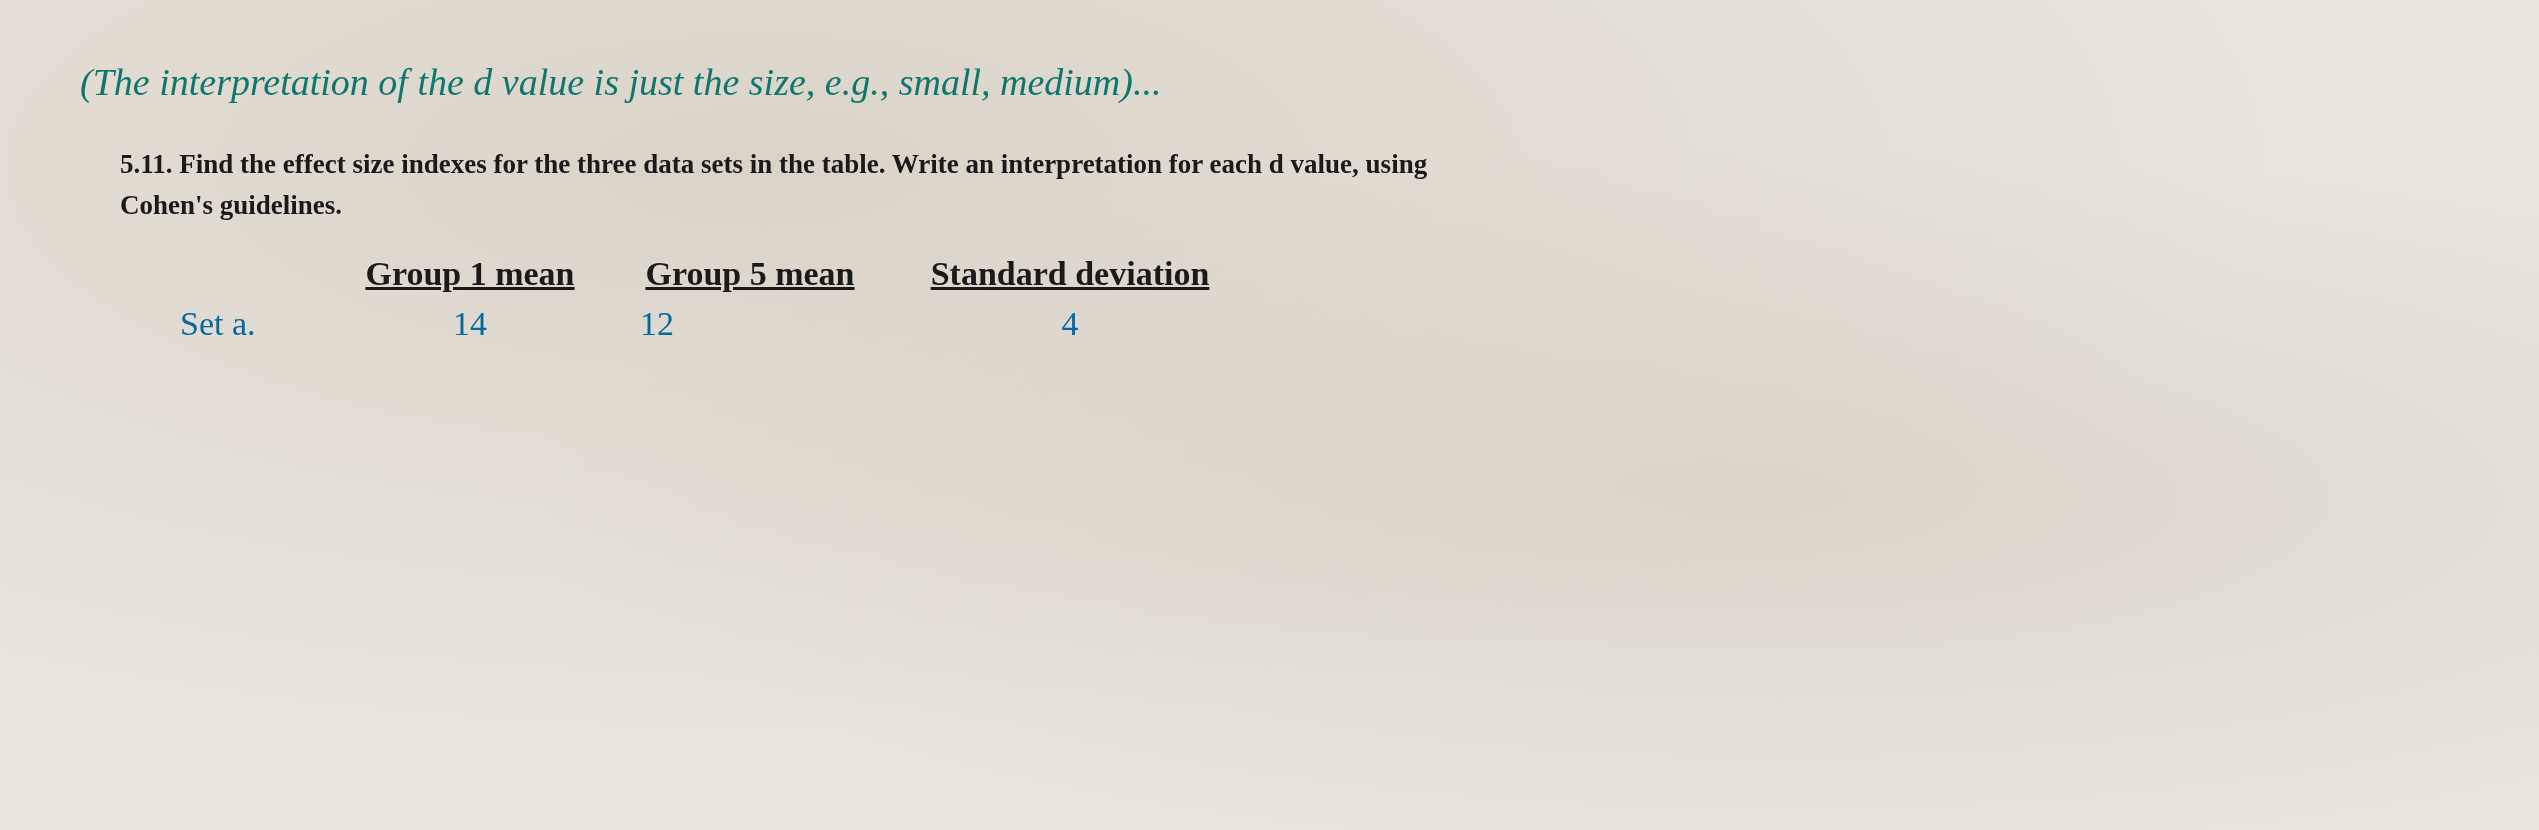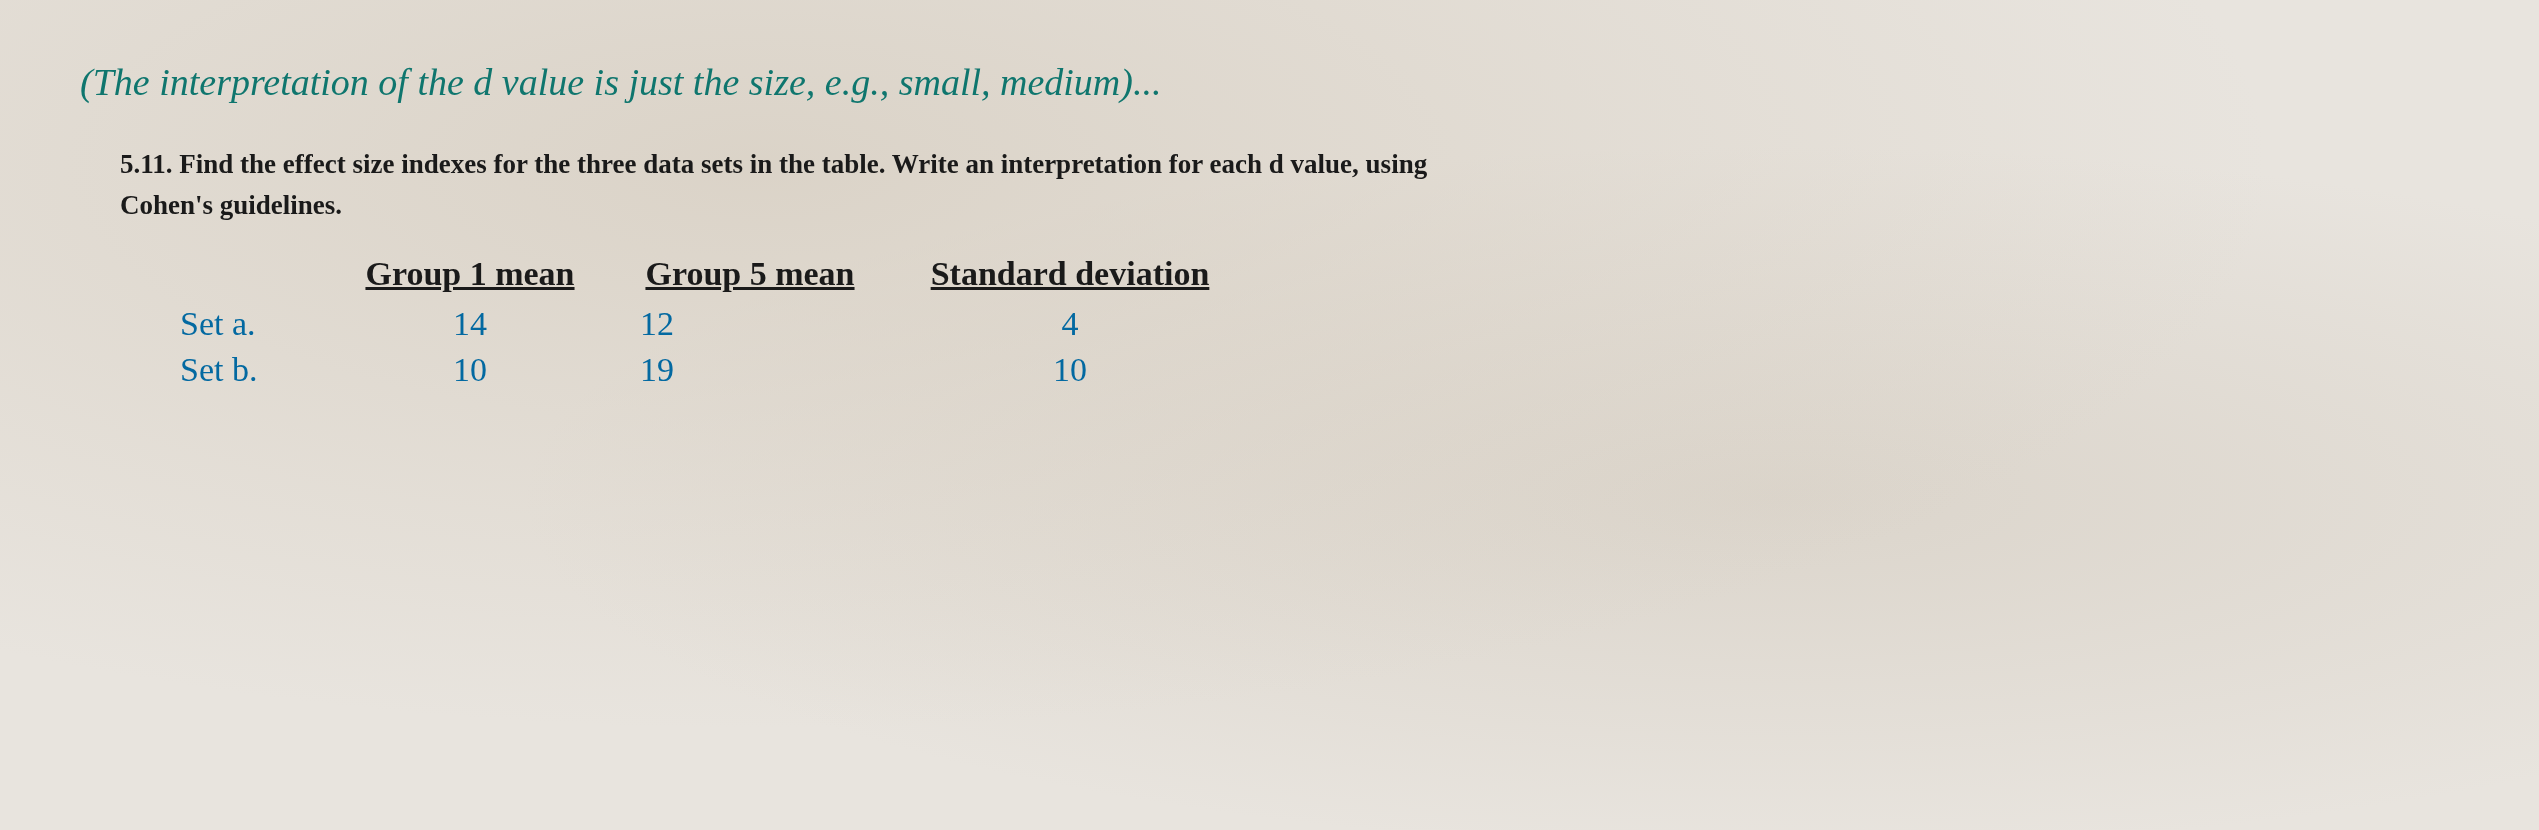--- a/index.html
+++ b/index.html
@@ -136,24 +136,18 @@
             <th class="col-stddev">Standard deviation</th>
           </tr>
         </thead>
         <tbody>
           <tr class="data-row">
             <td class="row-label">Set a.</td>
             <td class="col-group1">14</td>
             <td class="col-group2">12</td>
             <td class="col-stddev">4</td>
           </tr>
-          <tr class="data-row">
-            <td class="row-label">Set b.</td>
-            <td class="col-group1">10</td>
-            <td class="col-group2">19</td>
-            <td class="col-stddev">10</td>
-          </tr>
         </tbody>
       </table>
     </div>
 
   </div>
 </div>
 
 </body></html>

